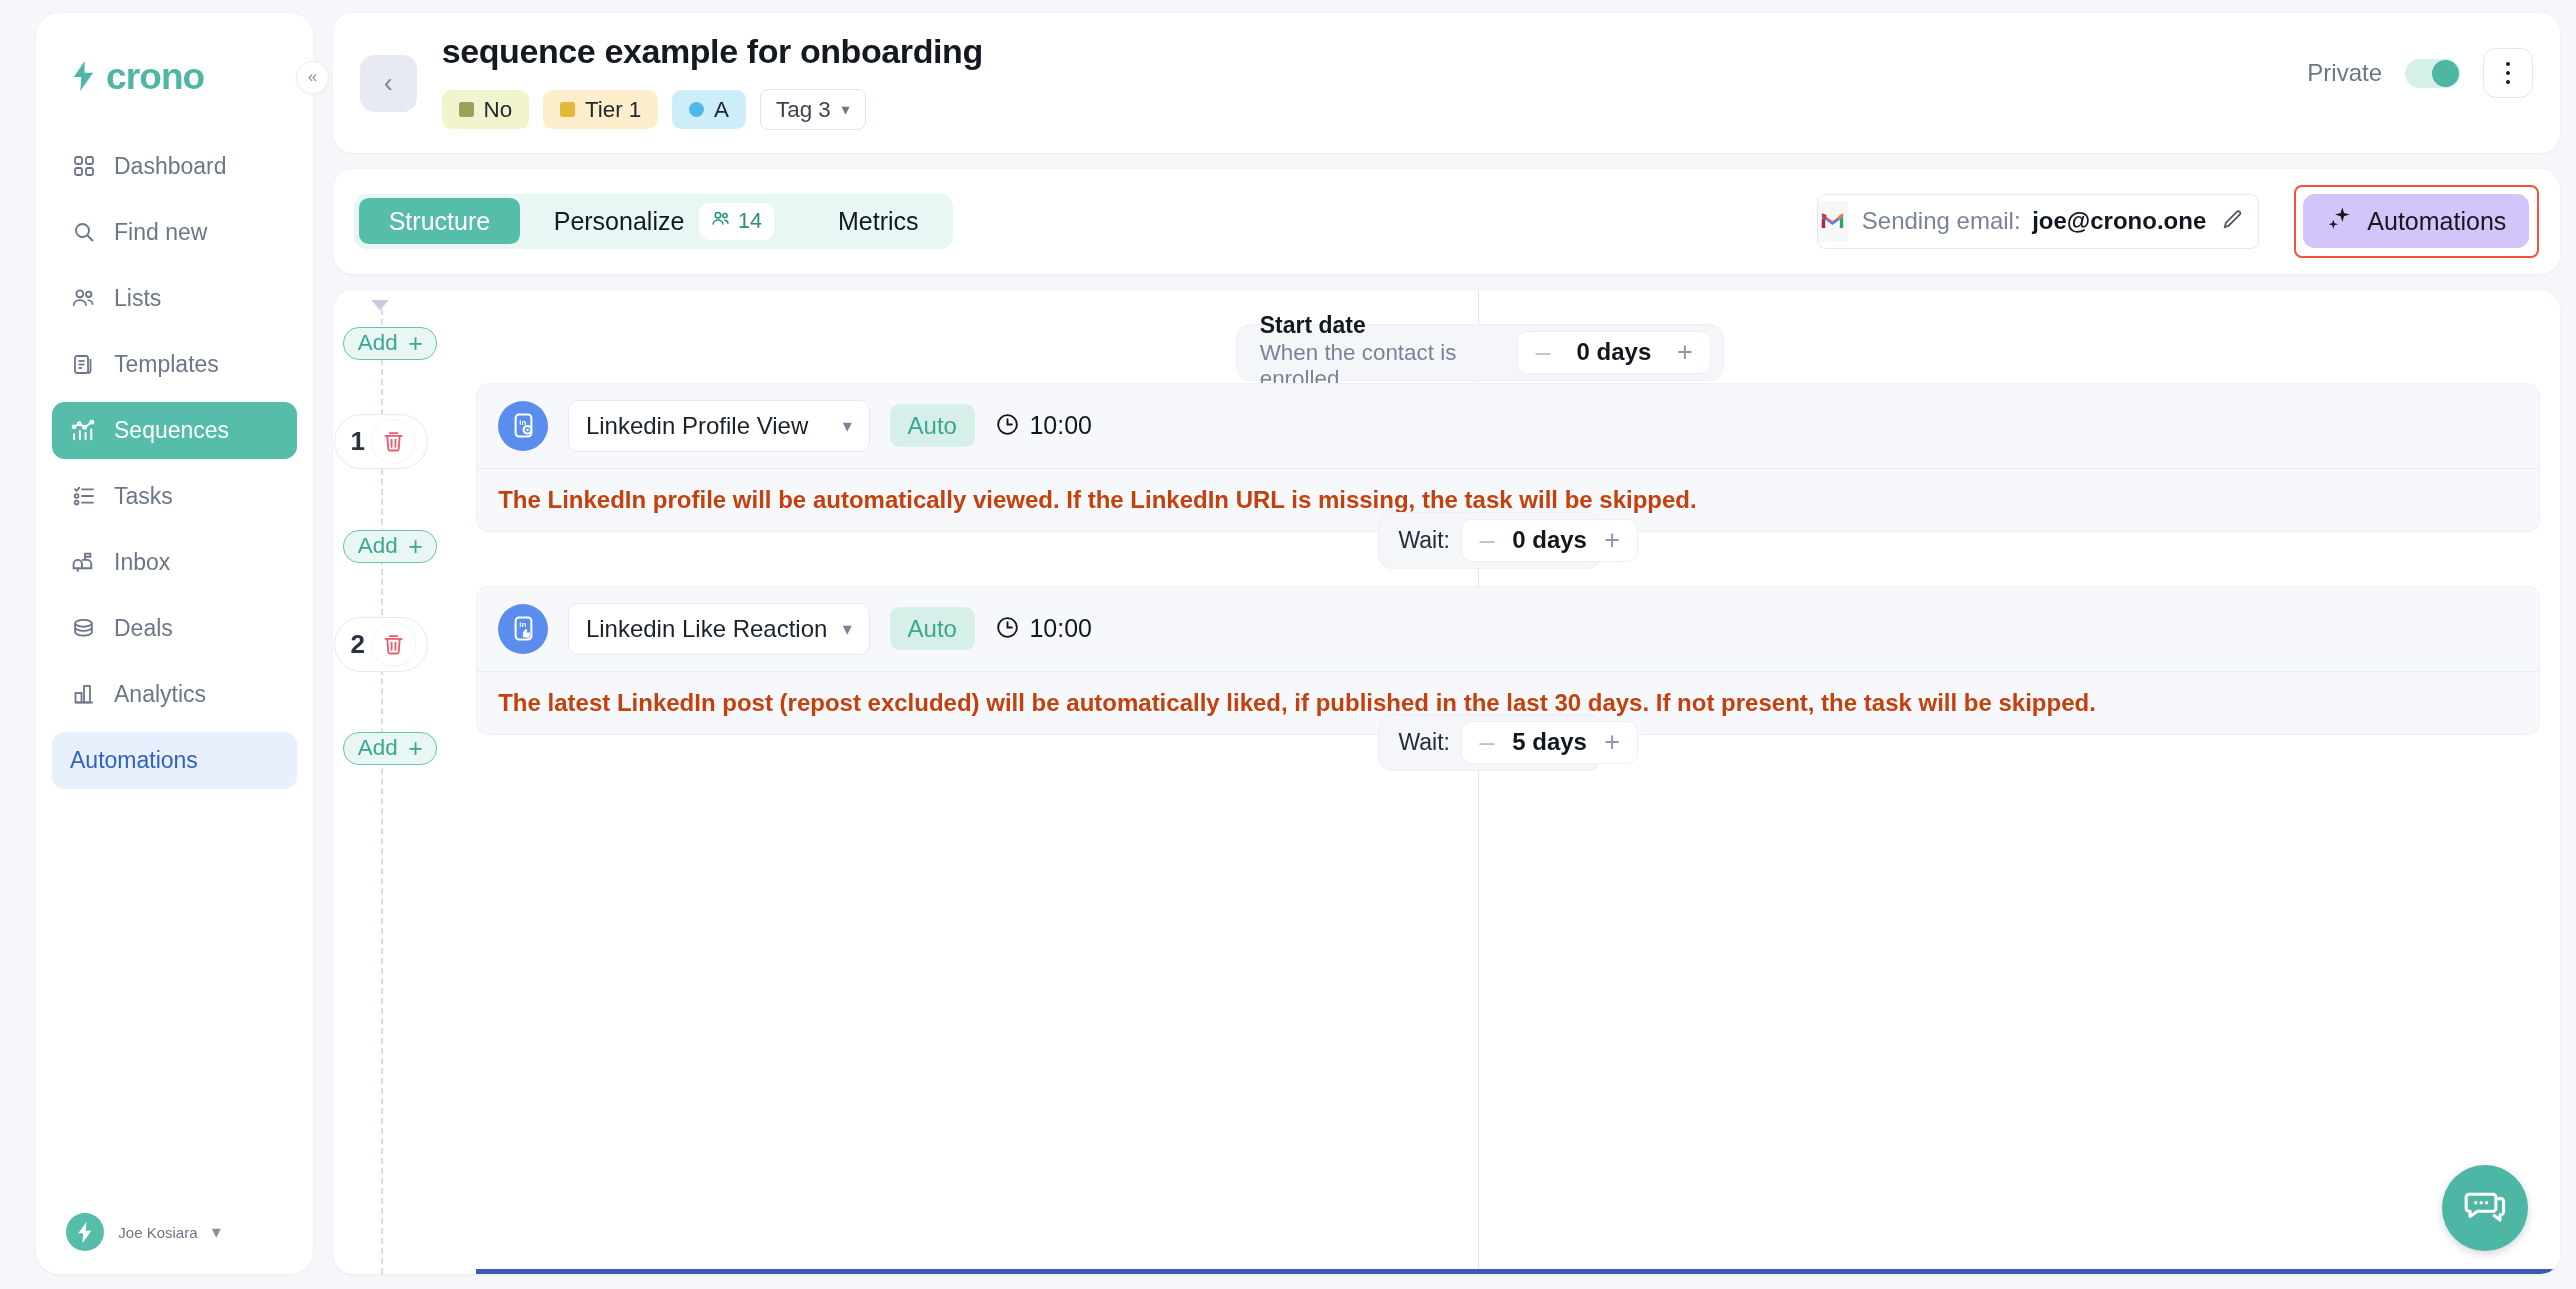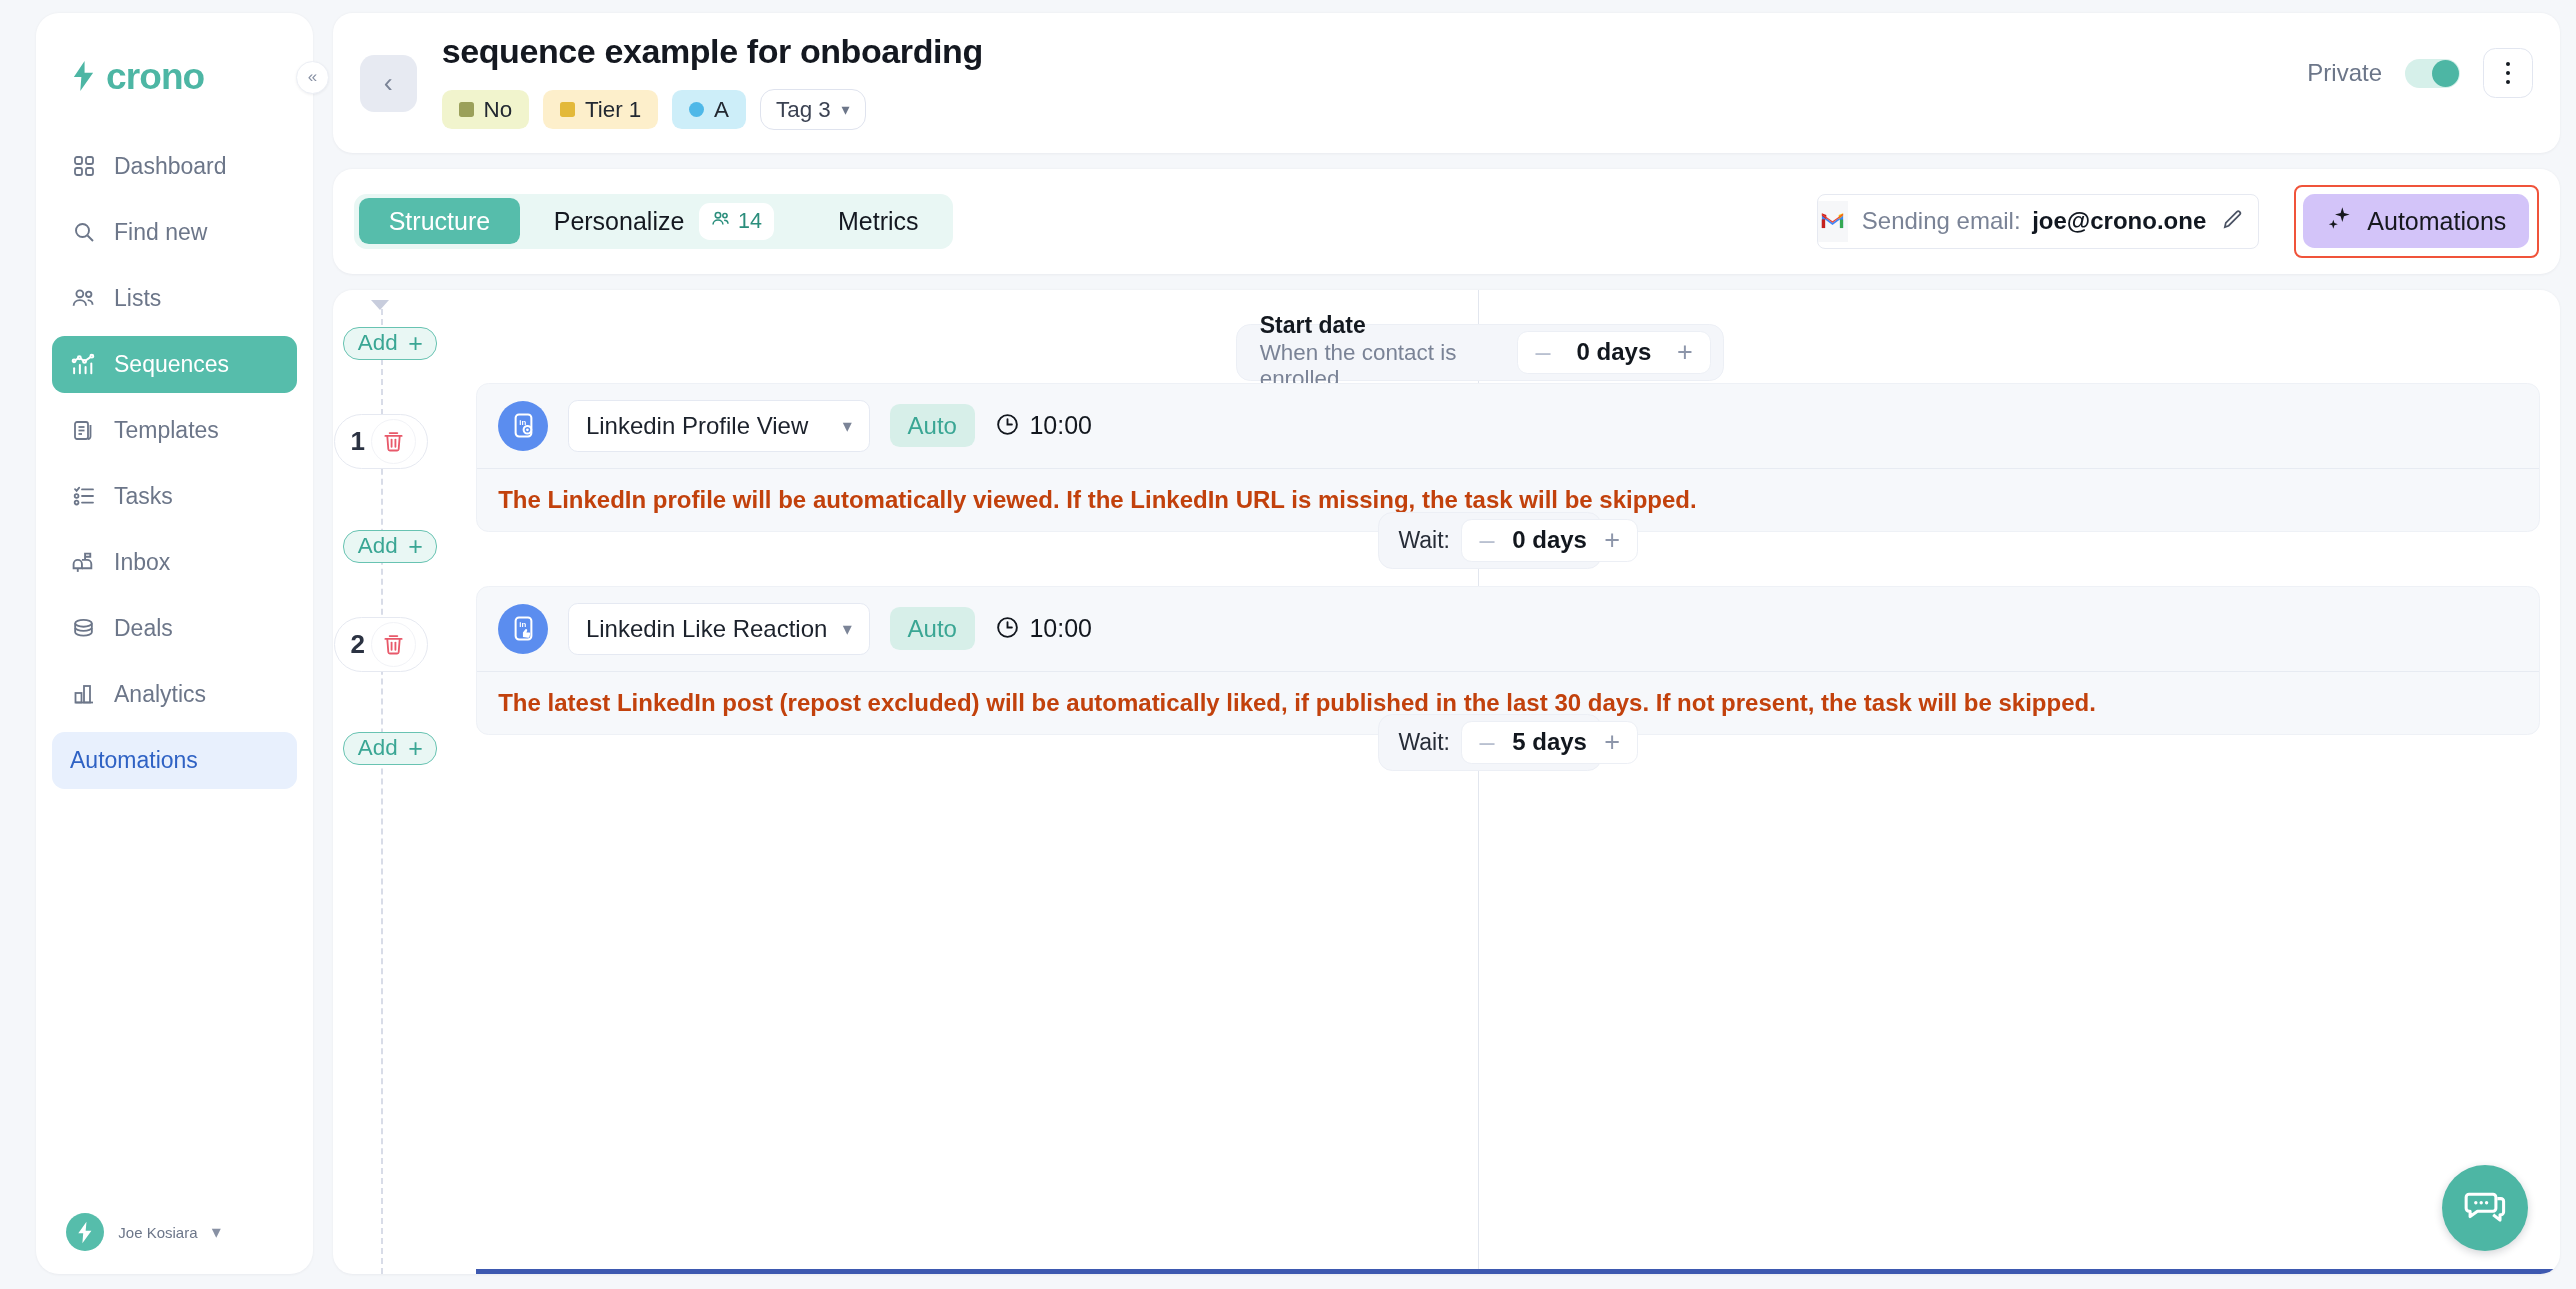--- a/index.html
+++ b/index.html
@@ -70,21 +70,21 @@
   .tag-row { display: flex; align-items: center; gap: 14px; margin-top: 18px; }
   .tag {
     display: inline-flex; align-items: center; gap: 9.8px;
     height: 39px; padding: 0 17px; border-radius: 9.8px;
     font-size: 22.4px; color: #222831; cursor: pointer;
   }
   .tag .sq { width: 15px; height: 15px; border-radius: 2.7px; }
   .tag .dot { width: 15px; height: 15px; border-radius: 50%; }
   .tag-select {
     display: inline-flex; align-items: center; gap: 10.7px;
-    height: 41px; padding: 0 15px; border-radius: 14px;
+    height: 41px; padding: 0 15px; border-radius: 8px;
     border: 0.9px solid #dfe3ee; background: #fff;
     font-size: 22.4px; color: #3b4252; cursor: pointer;
   }
   .tag-select .cv { font-size: 16px; color: #6c7689; }
   .hdr-right { margin-left: auto; display: flex; align-items: center; gap: 23px; margin-top: 16px; }
   .private-lbl { font-size: 24px; color: #6c7689; }
   .toggle {
     width: 55px; height: 29px; border-radius: 18px; background: #d6f0ea;
     position: relative; cursor: pointer;
   }
@@ -297,47 +297,47 @@
         <span class="ico">
           <svg width="25" height="25" viewBox="0 0 24 24" fill="none" stroke="#6c7689" stroke-width="1.8">
               <circle cx="8.5" cy="7.5" r="3.3"></circle>
               <path d="M2.5 19c0-3.3 2.7-5.5 6-5.5s6 2.2 6 5.5"></path>
               <circle cx="17" cy="8" r="2.6"></circle>
               <path d="M16 13.6c2.7 0 4.7 1.9 4.7 4.4"></path>
             </svg>
         </span>
         <span class="lbl">Lists</span>
       </div>
+      <div class="nav-item">
+        <span class="ico">
+          <svg width="24" height="24" viewBox="0 0 24 24" fill="none" stroke="#6c7689" stroke-width="1.8">
+              <rect x="3" y="4" width="13" height="17" rx="2"></rect>
+              <path d="M18.5 7v11.5a2.5 2.5 0 0 1-2.5 2.5"></path>
+              <line x1="6.5" y1="9" x2="12.5" y2="9"></line>
+              <line x1="6.5" y1="12.5" x2="12.5" y2="12.5"></line>
+              <line x1="6.5" y1="16" x2="10" y2="16"></line>
+            </svg>
+        </span>
+        <span class="lbl">Templates</span>
+      </div>
       <div class="nav-item active">
         <span class="ico">
           <svg width="25" height="25" viewBox="0 0 24 24" fill="none" stroke="#ffffff" stroke-width="1.9" stroke-linecap="round">
               <path d="M3 8.5 L8 5.5 L13 9 L20 4"></path>
               <circle cx="3" cy="8.5" r="1.4" fill="#56bdab"></circle>
               <circle cx="8" cy="5.5" r="1.4" fill="#56bdab"></circle>
               <circle cx="13" cy="9" r="1.4" fill="#56bdab"></circle>
               <circle cx="20" cy="4" r="1.4" fill="#56bdab"></circle>
               <line x1="3" y1="20.5" x2="3" y2="15.5"></line>
               <line x1="8.5" y1="20.5" x2="8.5" y2="12.5"></line>
               <line x1="14" y1="20.5" x2="14" y2="14.5"></line>
               <line x1="19.5" y1="20.5" x2="19.5" y2="11"></line>
             </svg>
         </span>
         <span class="lbl">Sequences</span>
-      </div>
-      <div class="nav-item">
-        <span class="ico">
-          <svg width="24" height="24" viewBox="0 0 24 24" fill="none" stroke="#6c7689" stroke-width="1.8">
-              <rect x="3" y="4" width="13" height="17" rx="2"></rect>
-              <path d="M18.5 7v11.5a2.5 2.5 0 0 1-2.5 2.5"></path>
-              <line x1="6.5" y1="9" x2="12.5" y2="9"></line>
-              <line x1="6.5" y1="12.5" x2="12.5" y2="12.5"></line>
-              <line x1="6.5" y1="16" x2="10" y2="16"></line>
-            </svg>
-        </span>
-        <span class="lbl">Templates</span>
       </div>
       <div class="nav-item">
         <span class="ico">
           <svg width="24" height="24" viewBox="0 0 24 24" fill="none" stroke="#6c7689" stroke-width="1.8" stroke-linecap="round">
               <path d="M3 5.2 L4.6 6.8 L7.2 3.6"></path>
               <circle cx="4.6" cy="12" r="1.9"></circle>
               <circle cx="4.6" cy="18.6" r="1.9"></circle>
               <line x1="10" y1="5.4" x2="21" y2="5.4"></line>
               <line x1="10" y1="12" x2="21" y2="12"></line>
               <line x1="10" y1="18.6" x2="21" y2="18.6"></line>

